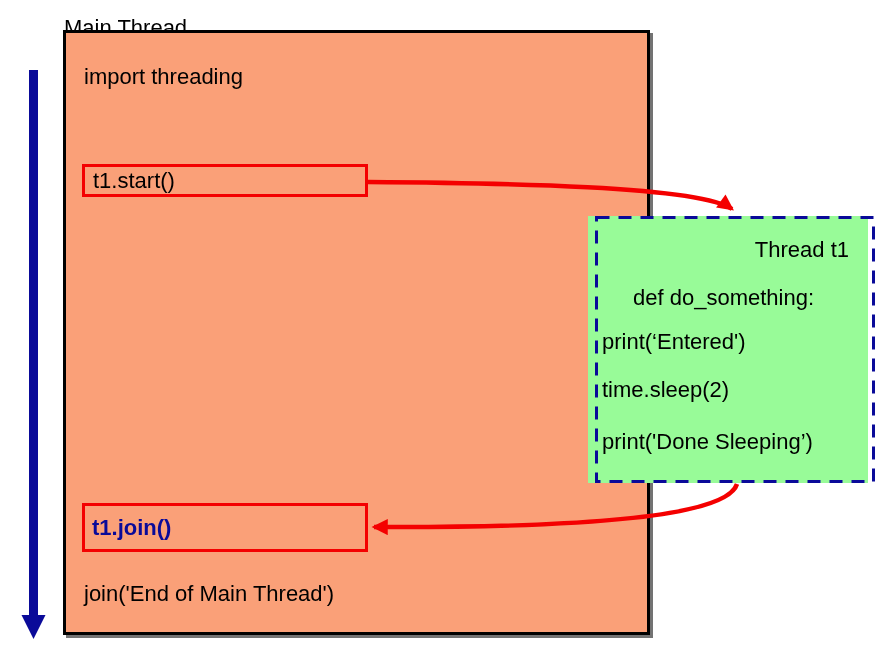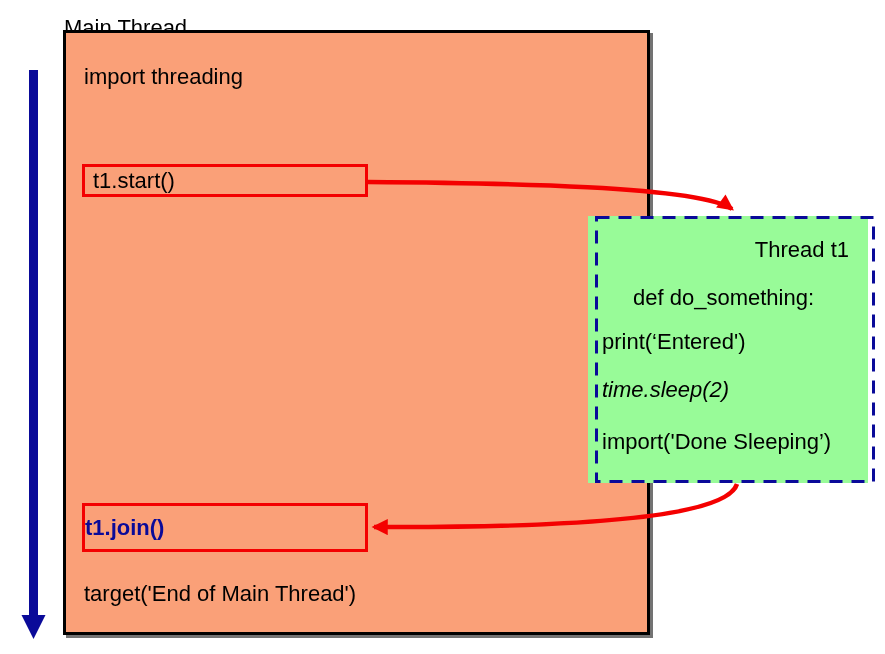--- a/index.html
+++ b/index.html
@@ -48,21 +48,21 @@
   }
   .hl-box {
     position: absolute;
     box-sizing: border-box;
     border: 3px solid var(--red, #F40000);
     display: flex;
     align-items: center;
     text-align: center;
   }
   .hl-start { left: 16px; top: 131px; width: 286px; height: 33px; padding-left: 8px; }
-  .hl-join  { left: 16px; top: 470px; width: 286px; height: 49px; }
+  .hl-join  { left: 16px; top: 470px; width: 286px; height: 49px; padding-left: 7px; }
   .hl-box .txt-inline {
     font-size: 22px;
     color: var(--text, #000000);
     white-space: nowrap;
   }
   .join-text {
     font-weight: bold;
     color: var(--navy, #0A0A99) !important;
   }
   .overlay {
@@ -89,29 +89,29 @@
     <div class="txt" style="left:18px; top:31px;">import threading</div>
 
     <div class="hl-box hl-start">
       <span class="txt-inline">t1.start()</span>
     </div>
 
     <div class="hl-box hl-join">
       <span class="txt-inline join-text">t1.join()</span>
     </div>
 
-    <div class="txt" style="left:18px; top:548px;">target('End of Main Thread')</div>
+    <div class="txt" style="left:18px; top:548px;">join('End of Main Thread')</div>
   </div>
 
   <div class="t1-box">
     <div class="txt" style="right:19px; top:21px; left:auto;">Thread t1</div>
     <div class="txt" style="left:45px; top:69px;">def do_something:</div>
     <div class="txt" style="left:14px; top:113px;">print(‘Entered')</div>
-    <div class="txt" style="left:14px; top:161px;font-style:italic;">time.sleep(2)</div>
-    <div class="txt" style="left:14px; top:213px;">import('Done Sleeping’)</div>
+    <div class="txt" style="left:14px; top:161px;">time.sleep(2)</div>
+    <div class="txt" style="left:14px; top:213px;">print('Done Sleeping’)</div>
   </div>
 
   <svg class="overlay" viewBox="0 0 885 654" aria-hidden="true">
     <defs>
       <marker id="redhead" viewBox="0 0 10 10" refX="8.5" refY="5" markerWidth="4.6" markerHeight="3.6" orient="auto-start-reverse">
         <path d="M 0 0 L 10 5 L 0 10 z" class="red-head"></path>
       </marker>
     </defs>
 
     <rect class="dash-rect" x="596.5" y="217.5" width="277" height="264"></rect>

